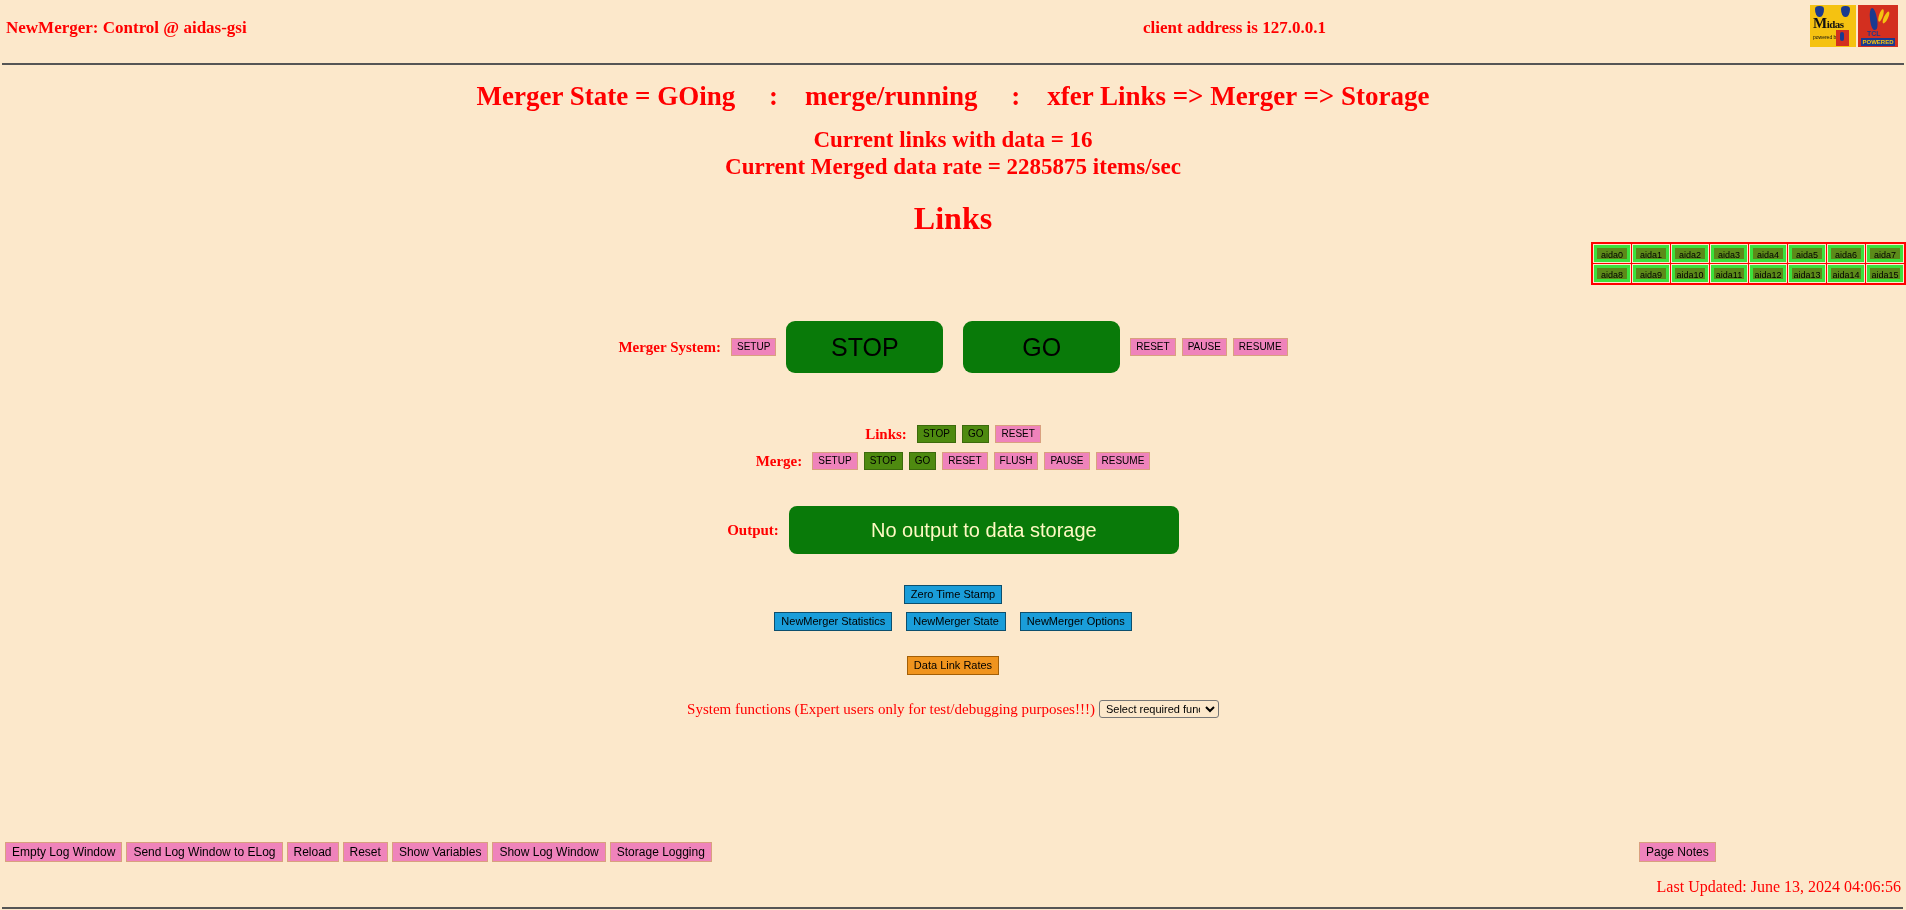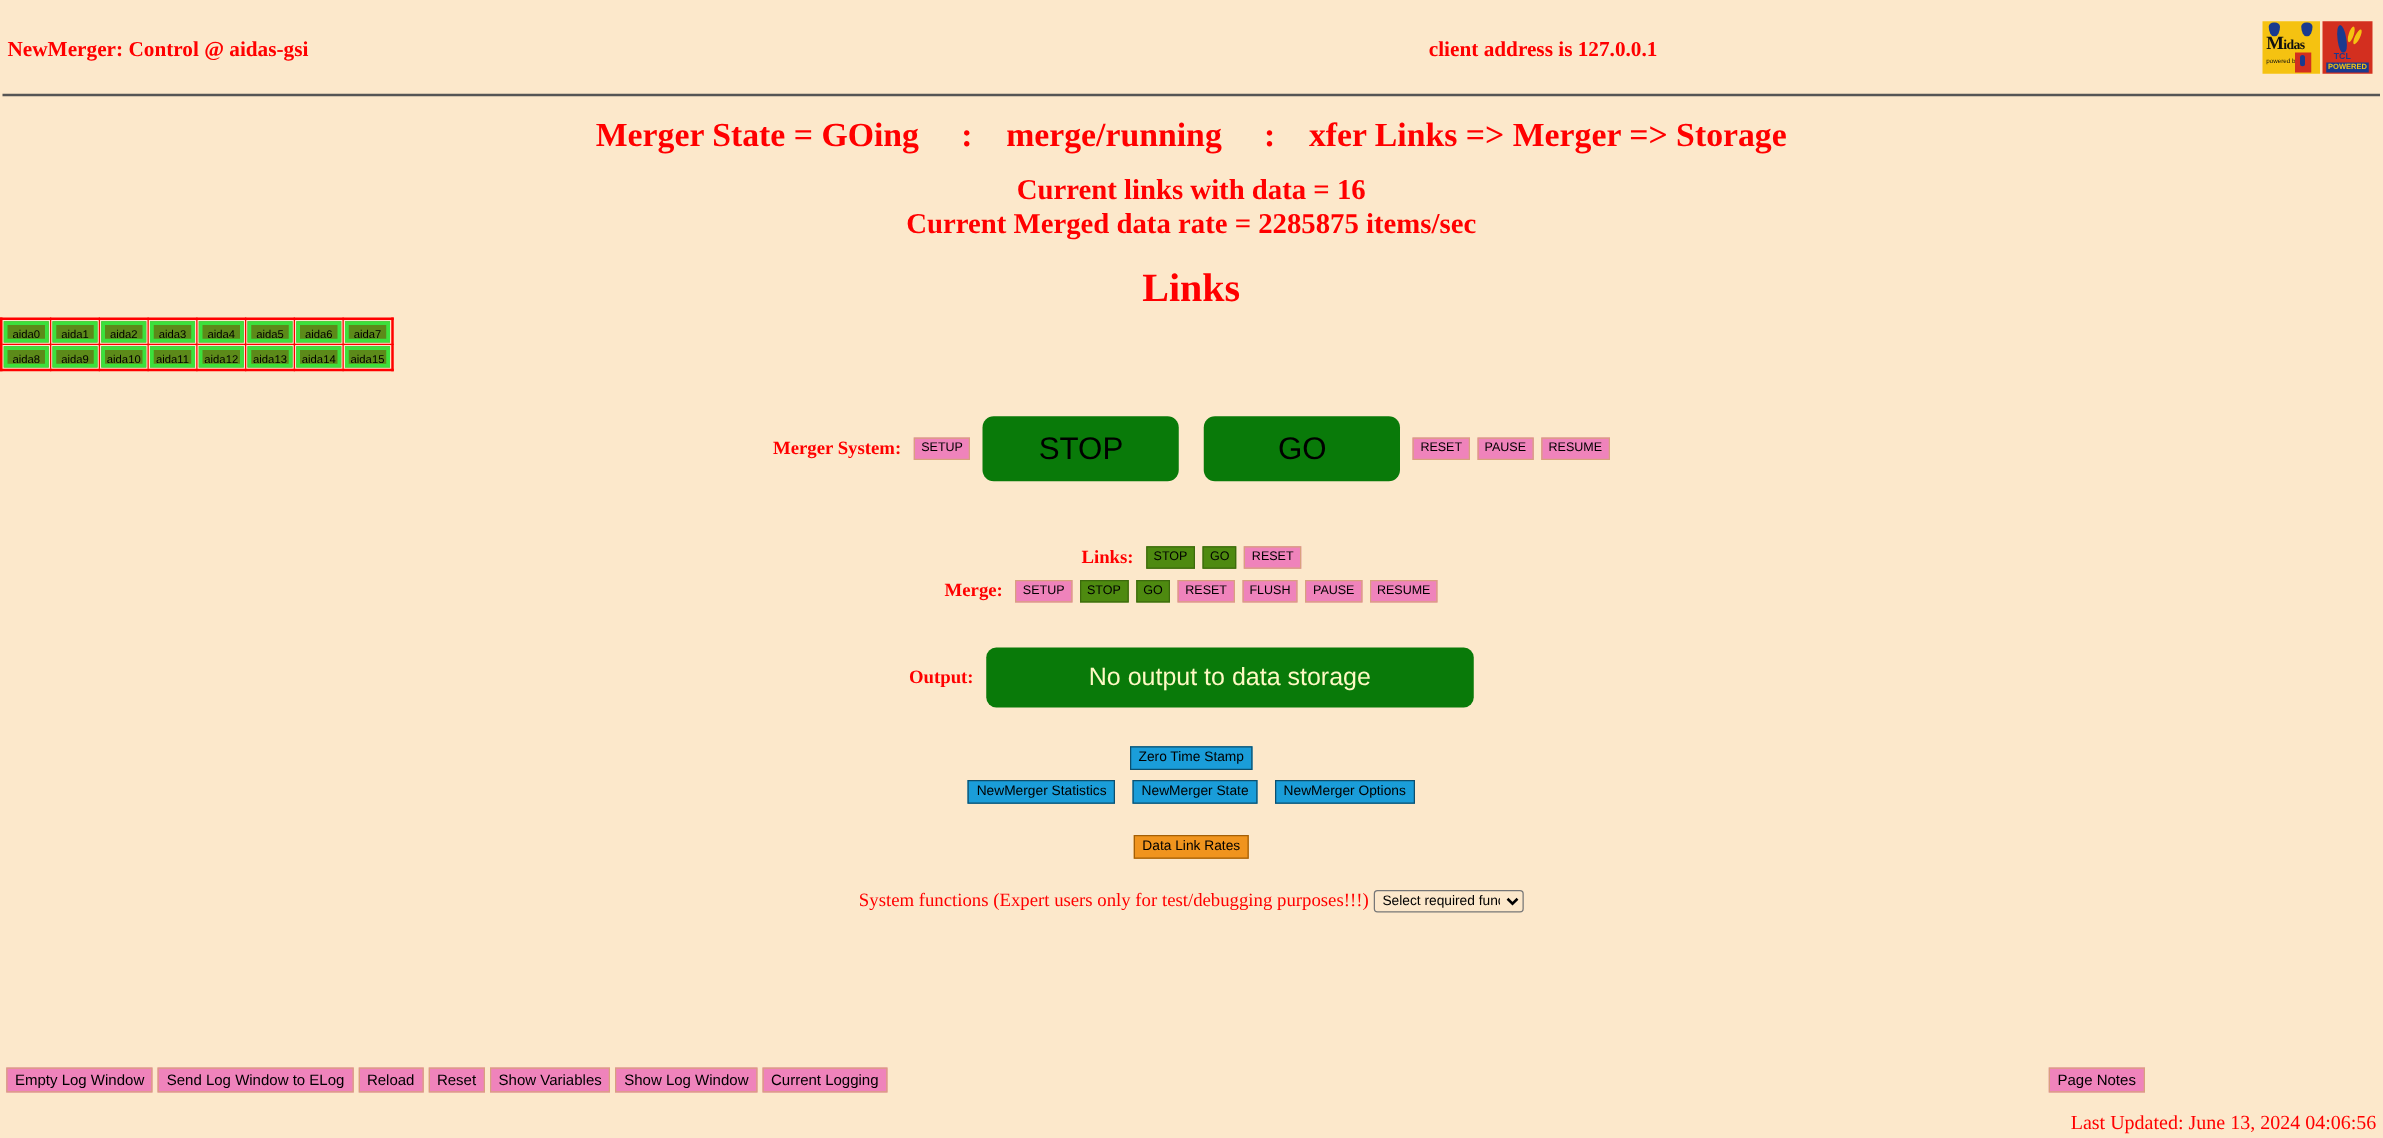--- a/index.html
+++ b/index.html
@@ -12,21 +12,21 @@
     overflow: hidden;
   }
   .page { position: relative; width: 1906px; height: 910px; background: #fce8cb; }
 
   
   .topbar {
     position: relative;
     height: 61px;
     border-bottom: 2px solid #555;
     width: 1902px;
-    margin: 16px auto;
+    margin: 4px auto;
   }
   .app-title {
     position: absolute; left: 4px; top: 14px;
     color: #ff0000; font-weight: bold; font-size: 17px;
     font-family: "Liberation Serif", serif;
     white-space: nowrap;
   }
   .client-addr {
     position: absolute; left: 1141px; top: 14px;
     color: #ff0000; font-weight: bold; font-size: 17px;
@@ -99,21 +99,21 @@
     font-family: "Liberation Serif", serif;
   }
 
   .links-title {
     text-align: center; color: #ff0000; font-weight: bold;
     font-size: 32px; margin-top: 20px; margin-bottom: 5px;
     font-family: "Liberation Serif", serif;
   }
 
   
-  .links-wrap { display: flex; justify-content: flex-start; }
+  .links-wrap { display: flex; justify-content: flex-end; }
   .links-table { border-collapse: collapse; border: 2px solid #ff0000; }
   .links-table td { border: 1px solid #ff0000; padding: 1px; }
   .link-btn {
     display: block; width: 36px; height: 17px; line-height: 15px;
     background: #5c8a19; border: 3px solid #3ce03c;
     color: #000; font-size: 9px; text-align: center;
     font-family: "Liberation Sans", sans-serif;
     cursor: pointer;
   }
 
@@ -361,21 +361,21 @@
   </div>
 
   <div class="bottom-bar">
     <div class="bottom-left">
       <button class="btn-pink-lg">Empty Log Window</button>
       <button class="btn-pink-lg">Send Log Window to ELog</button>
       <button class="btn-pink-lg">Reload</button>
       <button class="btn-pink-lg">Reset</button>
       <button class="btn-pink-lg">Show Variables</button>
       <button class="btn-pink-lg">Show Log Window</button>
-      <button class="btn-pink-lg">Current Logging</button>
+      <button class="btn-pink-lg">Storage Logging</button>
     </div>
     <div class="bottom-right">
       <button class="btn-pink-lg">Page Notes</button>
     </div>
   </div>
 
   <div class="last-updated">Last Updated: June 13, 2024 04:06:56</div>
   <div class="footer-rule"></div>
 
 </div>

